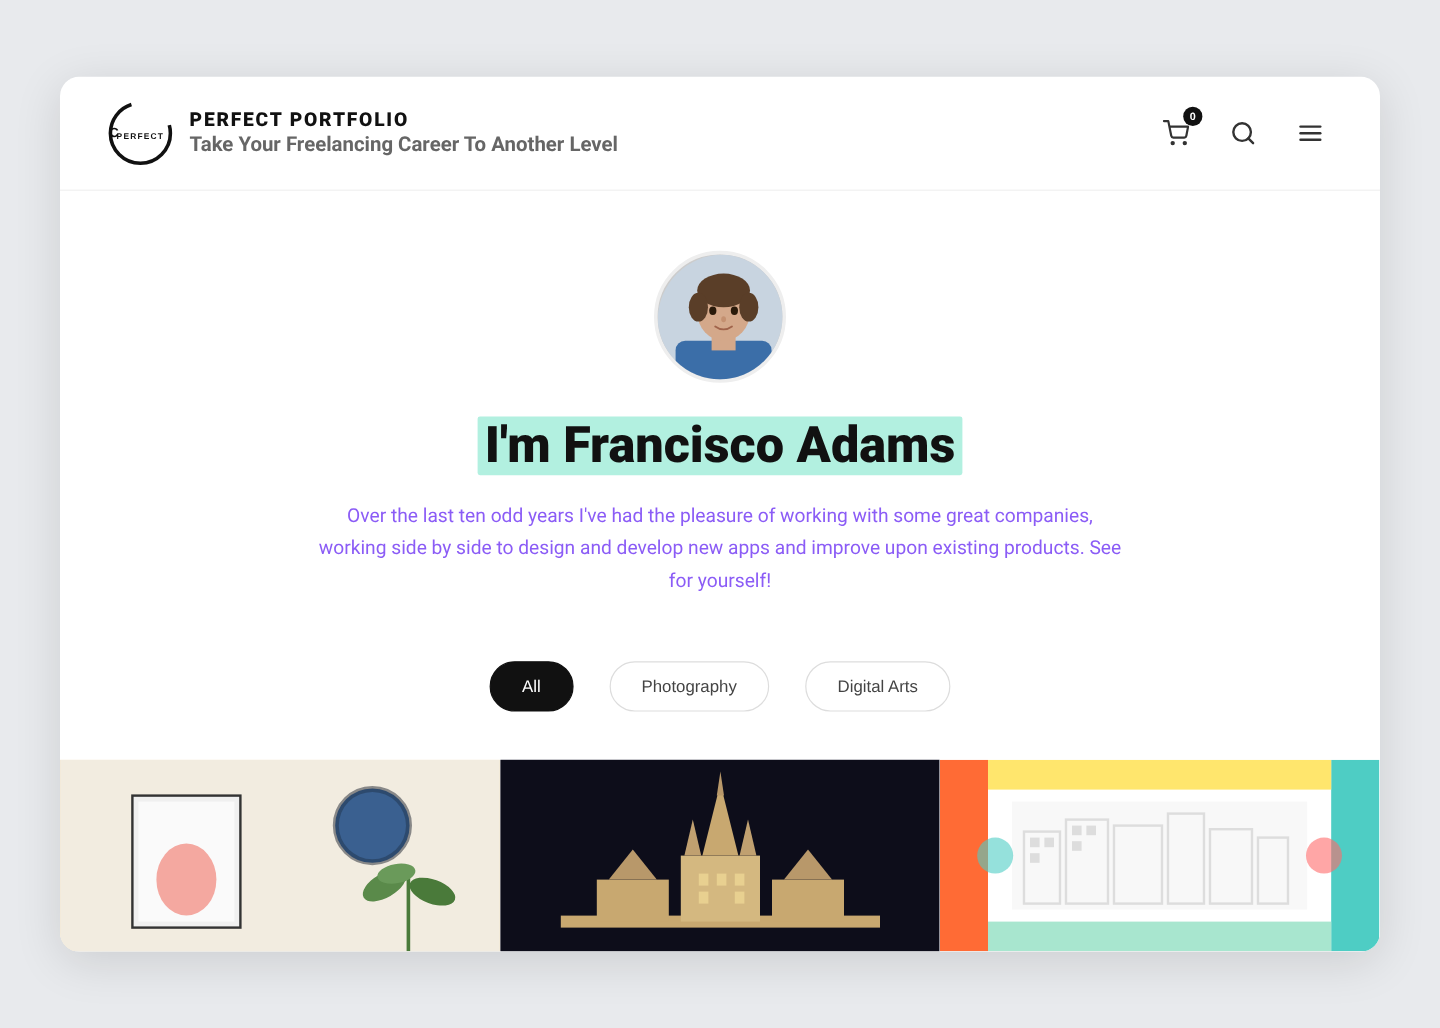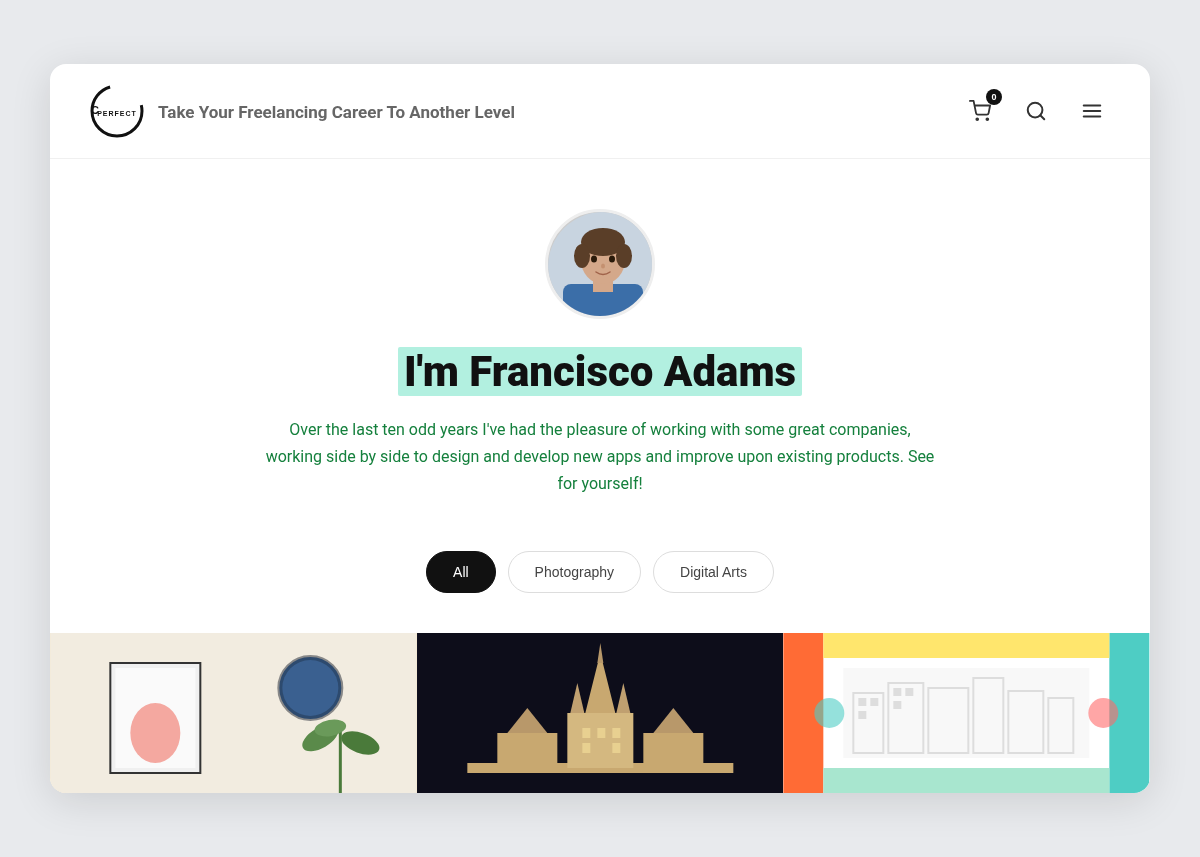--- a/index.html
+++ b/index.html
@@ -129,37 +129,37 @@
     }
 
     .hero-title-highlight {
       background: #b2f0e0;
       padding: 0 6px;
       border-radius: 2px;
     }
 
     .hero-description {
       font-size: 16px;
-      color: #15803d;
+      color: #8b5cf6;
       line-height: 1.7;
       max-width: 680px;
       margin: 0 auto 14px;
     }
 
     .hero-tags {
       font-size: 15px;
       color: #555;
       margin-bottom: 40px;
     }
 
     
     .filter-section {
       display: flex;
       justify-content: center;
-      gap: 12px;
+      gap: 30px;
       padding: 10px 40px 40px;
       flex-wrap: wrap;
     }
 
     .filter-btn {
       padding: 12px 26px;
       border-radius: 50px;
       border: 1.5px solid #ddd;
       background: #fff;
       font-size: 14px;
@@ -220,20 +220,21 @@
 
   <header class="header">
     <div class="logo-area">
 
       <svg class="logo-icon" viewBox="0 0 54 54" xmlns="http://www.w3.org/2000/svg">
         <circle cx="27" cy="27" r="25" fill="none" stroke="#111" stroke-width="3" stroke-dasharray="120 40" stroke-dashoffset="10"></circle>
         <text x="27" y="32" text-anchor="middle" font-size="7" font-weight="900" fill="#111" font-family="sans-serif" letter-spacing="1">PERFECT</text>
         <text x="5" y="30" text-anchor="middle" font-size="11" font-weight="900" fill="#111" font-family="sans-serif">C</text>
       </svg>
       <div class="logo-text-block">
+        <span class="logo-title">PERFECT PORTFOLIO</span>
         <span class="logo-subtitle">Take Your Freelancing Career To Another Level</span>
       </div>
     </div>
 
     <div class="header-icons">
 
       <button class="header-icon-btn">
         <span class="cart-badge">0</span>
         <svg class="icon-svg" viewBox="0 0 24 24" fill="none" stroke="currentColor" stroke-width="2" stroke-linecap="round" stroke-linejoin="round">
           <circle cx="9" cy="21" r="1"></circle>

